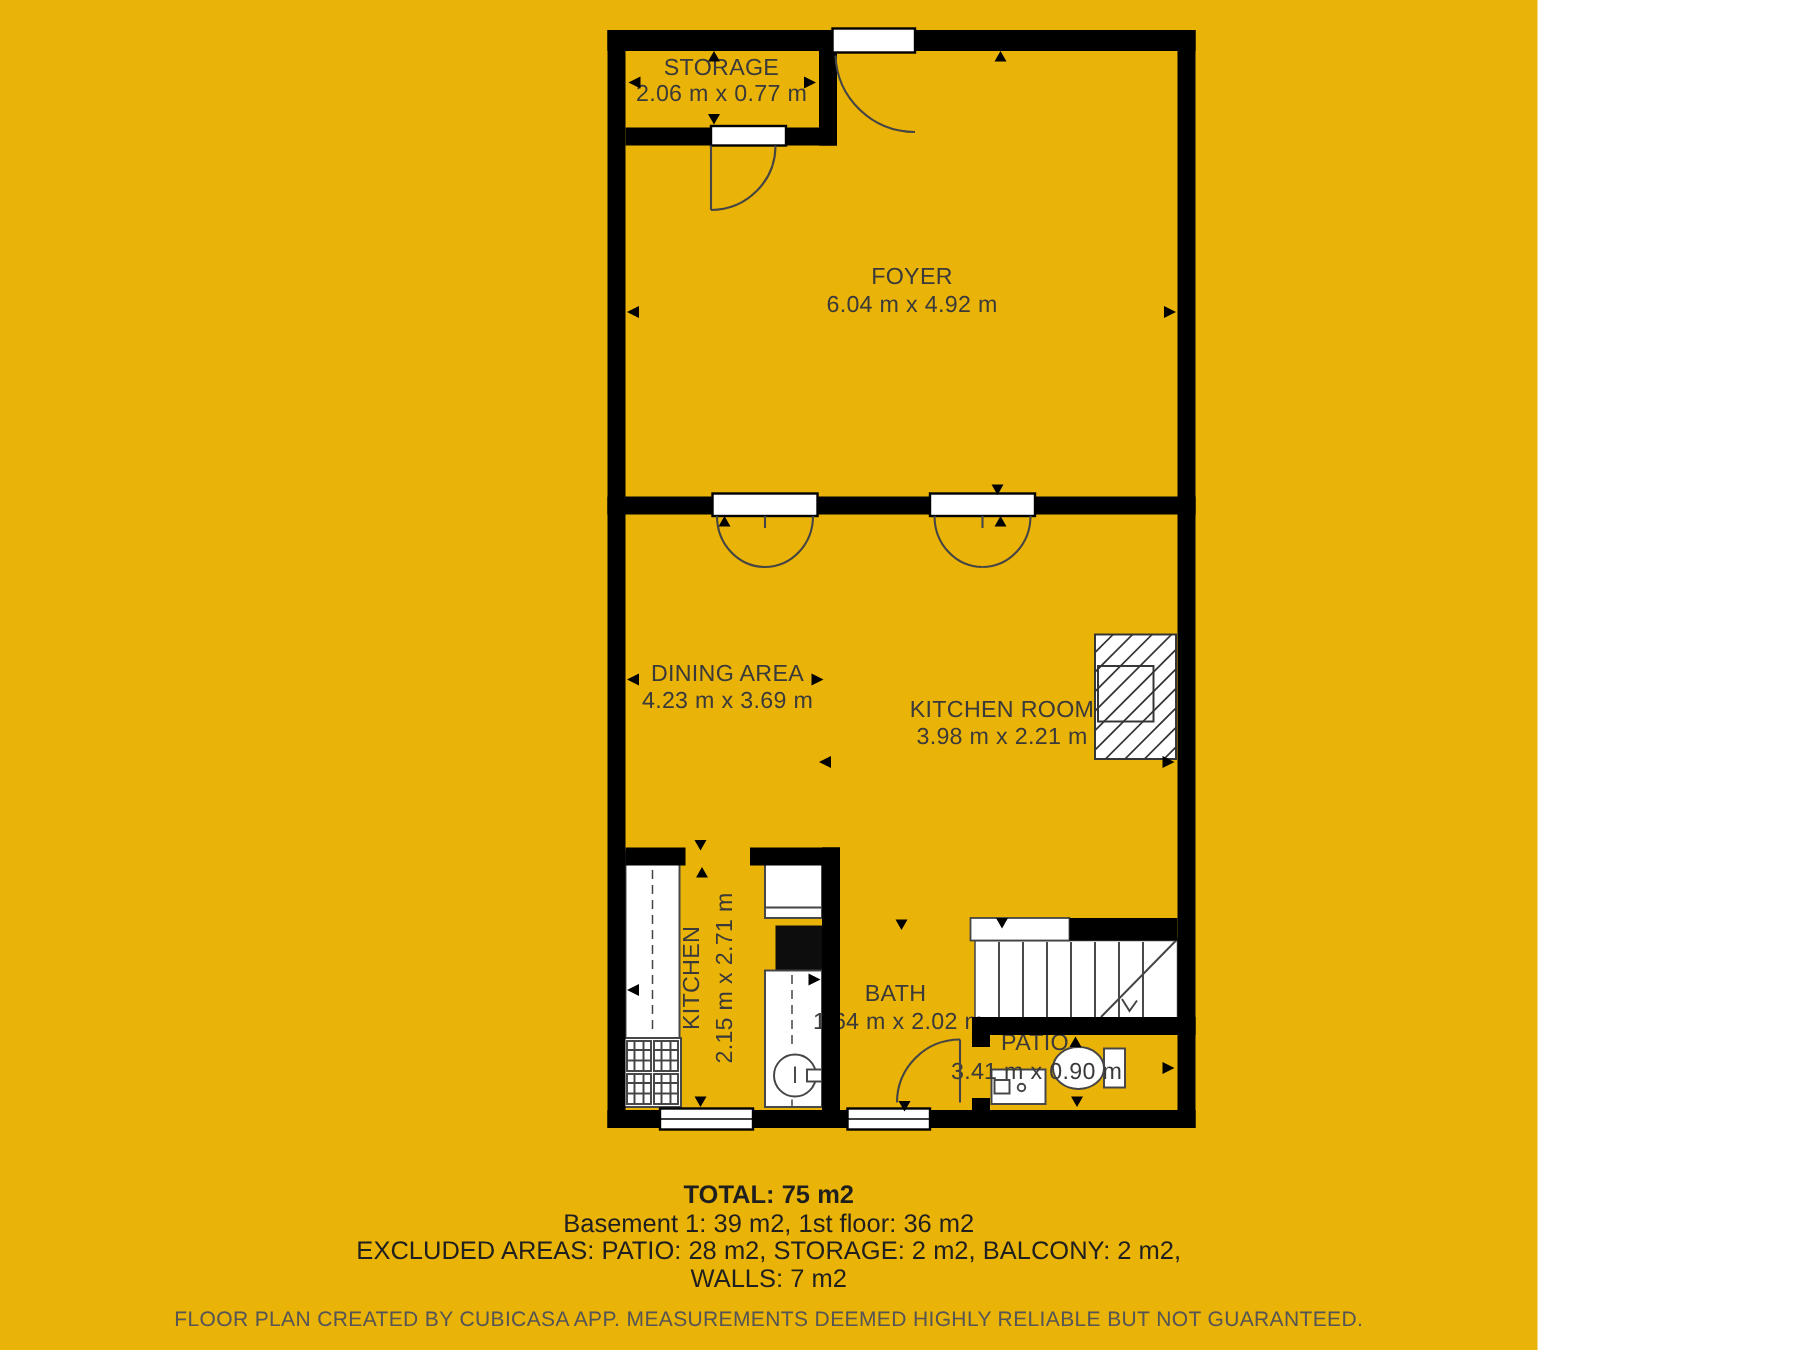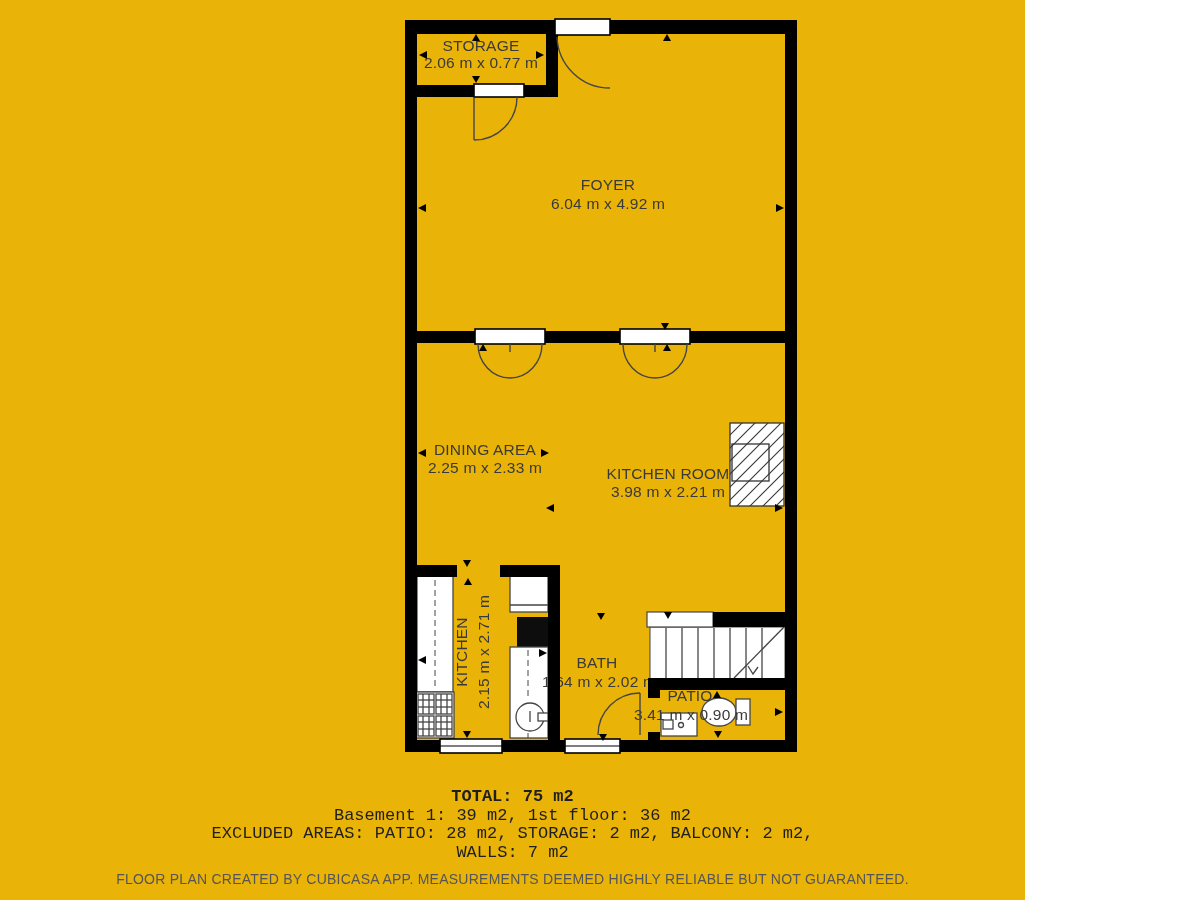--- a/index.html
+++ b/index.html
@@ -5,21 +5,21 @@
   html,body{margin:0;padding:0;background:#fff;}
   .canvas{position:relative;width:1025px;height:900px;background:#eab308;
           font-family:"Liberation Sans",sans-serif;overflow:hidden;}
   svg.layer{position:absolute;left:0;top:0;}
   .fx{z-index:1;}
   .wl{z-index:3;}
   .lbl{position:absolute;transform:translate(-50%,-50%);font-size:15.5px;color:#3a3a3a;
        white-space:nowrap;letter-spacing:.2px;z-index:2;}
   .lbl.rot{transform:translate(-50%,-50%) rotate(-90deg);text-align:center;line-height:22px;}
   .summary{position:absolute;left:0;top:788px;width:100%;text-align:center;
-           font-size:17px;line-height:18.5px;color:#1f1f1f;z-index:4;font-family:Liberation Mono, monospace;}
+           font-size:17px;line-height:18.5px;color:#1f1f1f;z-index:4;}
   .summary .b{font-weight:bold;}
   .disclaimer{position:absolute;left:0;top:871px;width:100%;text-align:center;
               font-size:14px;color:#555;letter-spacing:.25px;z-index:4;}
 </style>
 </head>
 <body>
 
 <div class="canvas">
 
   <svg class="layer fx" width="1200" height="900" viewBox="0 0 1200 900">
@@ -124,21 +124,21 @@
     </g>
   </svg>
 
   <div class="lbl" style="left:481px;top:46px">STORAGE</div>
   <div class="lbl" style="left:481px;top:63px">2.06 m x 0.77 m</div>
 
   <div class="lbl" style="left:608px;top:185px">FOYER</div>
   <div class="lbl" style="left:608px;top:204px">6.04 m x 4.92 m</div>
 
   <div class="lbl" style="left:485px;top:450px">DINING AREA</div>
-  <div class="lbl" style="left:485px;top:468px">2.25 m x 2.33 m</div>
+  <div class="lbl" style="left:485px;top:468px">4.23 m x 3.69 m</div>
 
   <div class="lbl" style="left:668px;top:474px">KITCHEN ROOM</div>
   <div class="lbl" style="left:668px;top:492px">3.98 m x 2.21 m</div>
 
   <div class="lbl rot" style="left:473px;top:652px">
     <div>KITCHEN</div>
     <div>2.15 m x 2.71 m</div>
   </div>
 
   <div class="lbl" style="left:597px;top:663px">BATH</div>

